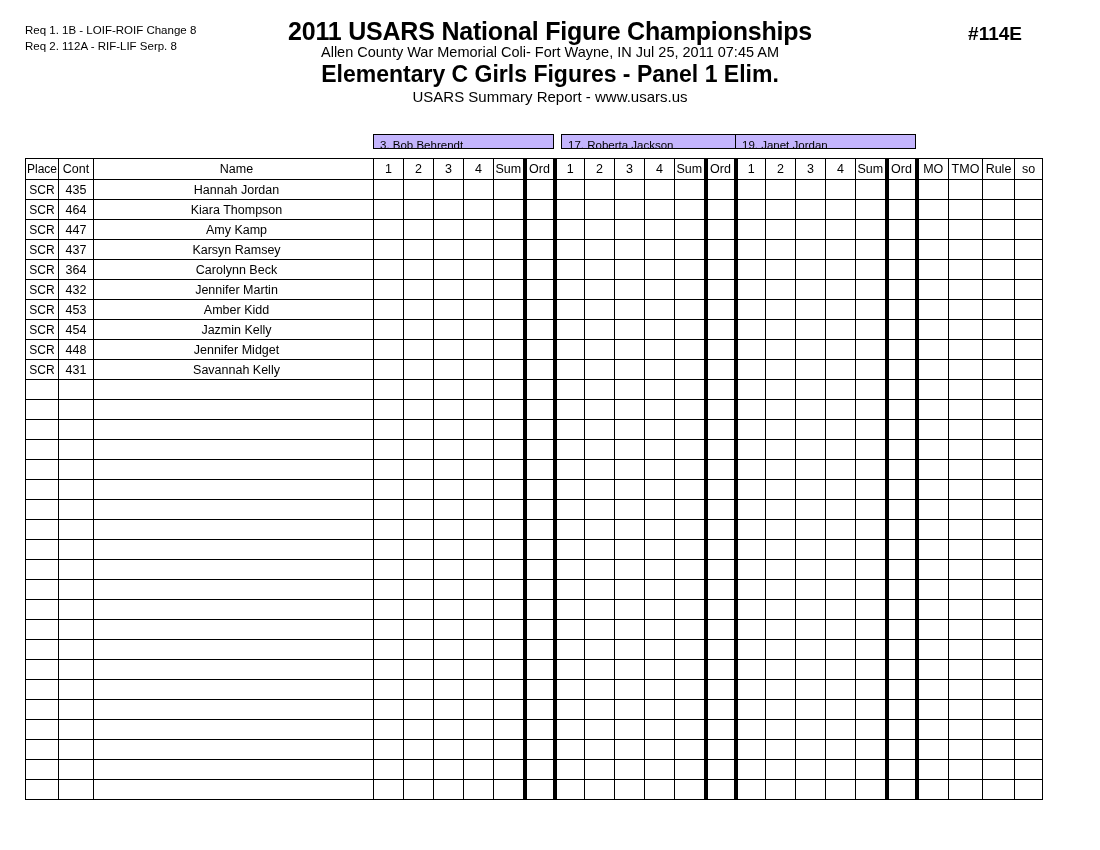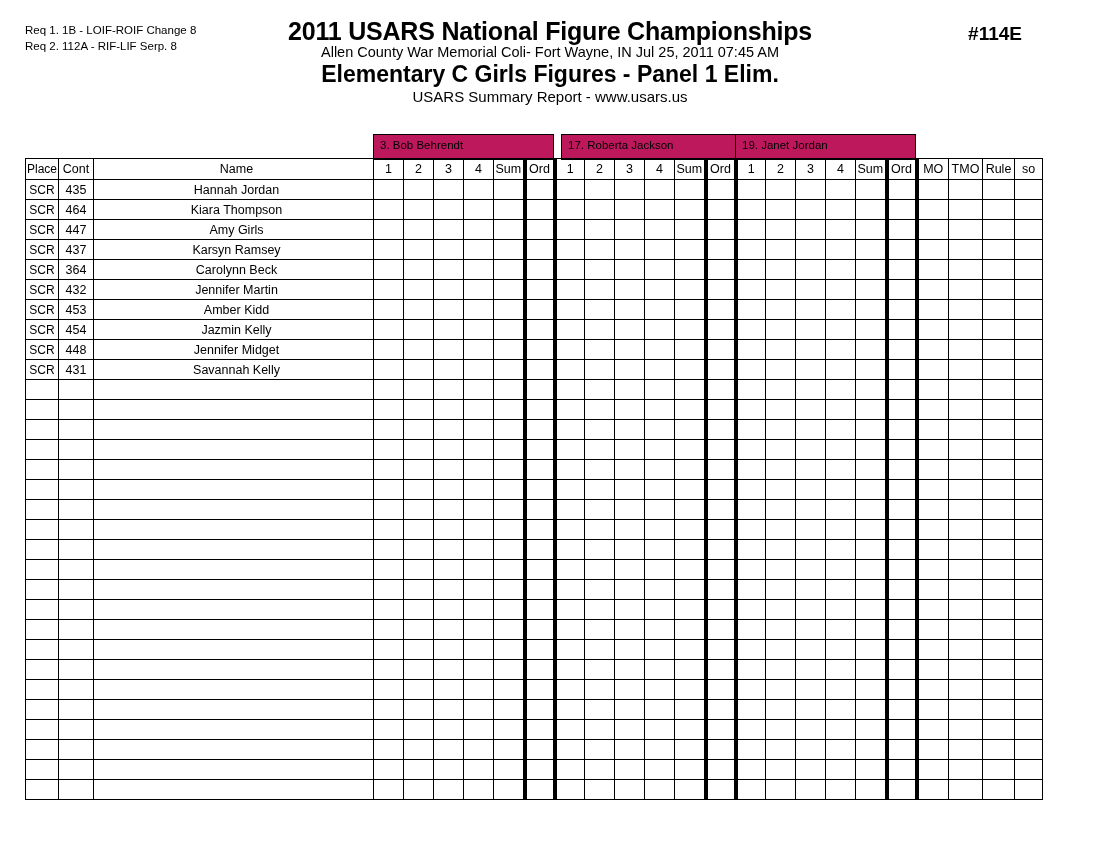--- a/index.html
+++ b/index.html
@@ -61,23 +61,23 @@
     position: absolute;
     right: 78px; top: 23px;
     font-size: 19px;
     font-weight: bold;
   }
 
   
   .judge-box {
     position: absolute;
     top: 134px;
-    height: 26px;
+    height: 15px;
     border: 1px solid #000;
-    background: #be185d;
+    background: #c4b5fd;
     font-size: 11.5px;
     line-height: 20px;
     padding-left: 6px;
     white-space: nowrap;
     overflow: hidden;
   }
 
   
   #grid {
     position: absolute;
@@ -257,21 +257,21 @@
           <td></td>
           <td class="sep-l sep-r"></td>
           <td></td>
           <td></td>
           <td></td>
           <td></td>
         </tr>
         <tr>
           <td class="place">SCR</td>
           <td>447</td>
-          <td class="name">Amy Girls</td>
+          <td class="name">Amy Kamp</td>
           <td></td>
           <td></td>
           <td></td>
           <td></td>
           <td></td>
           <td class="sep-l sep-r"></td>
           <td></td>
           <td></td>
           <td></td>
           <td></td>

